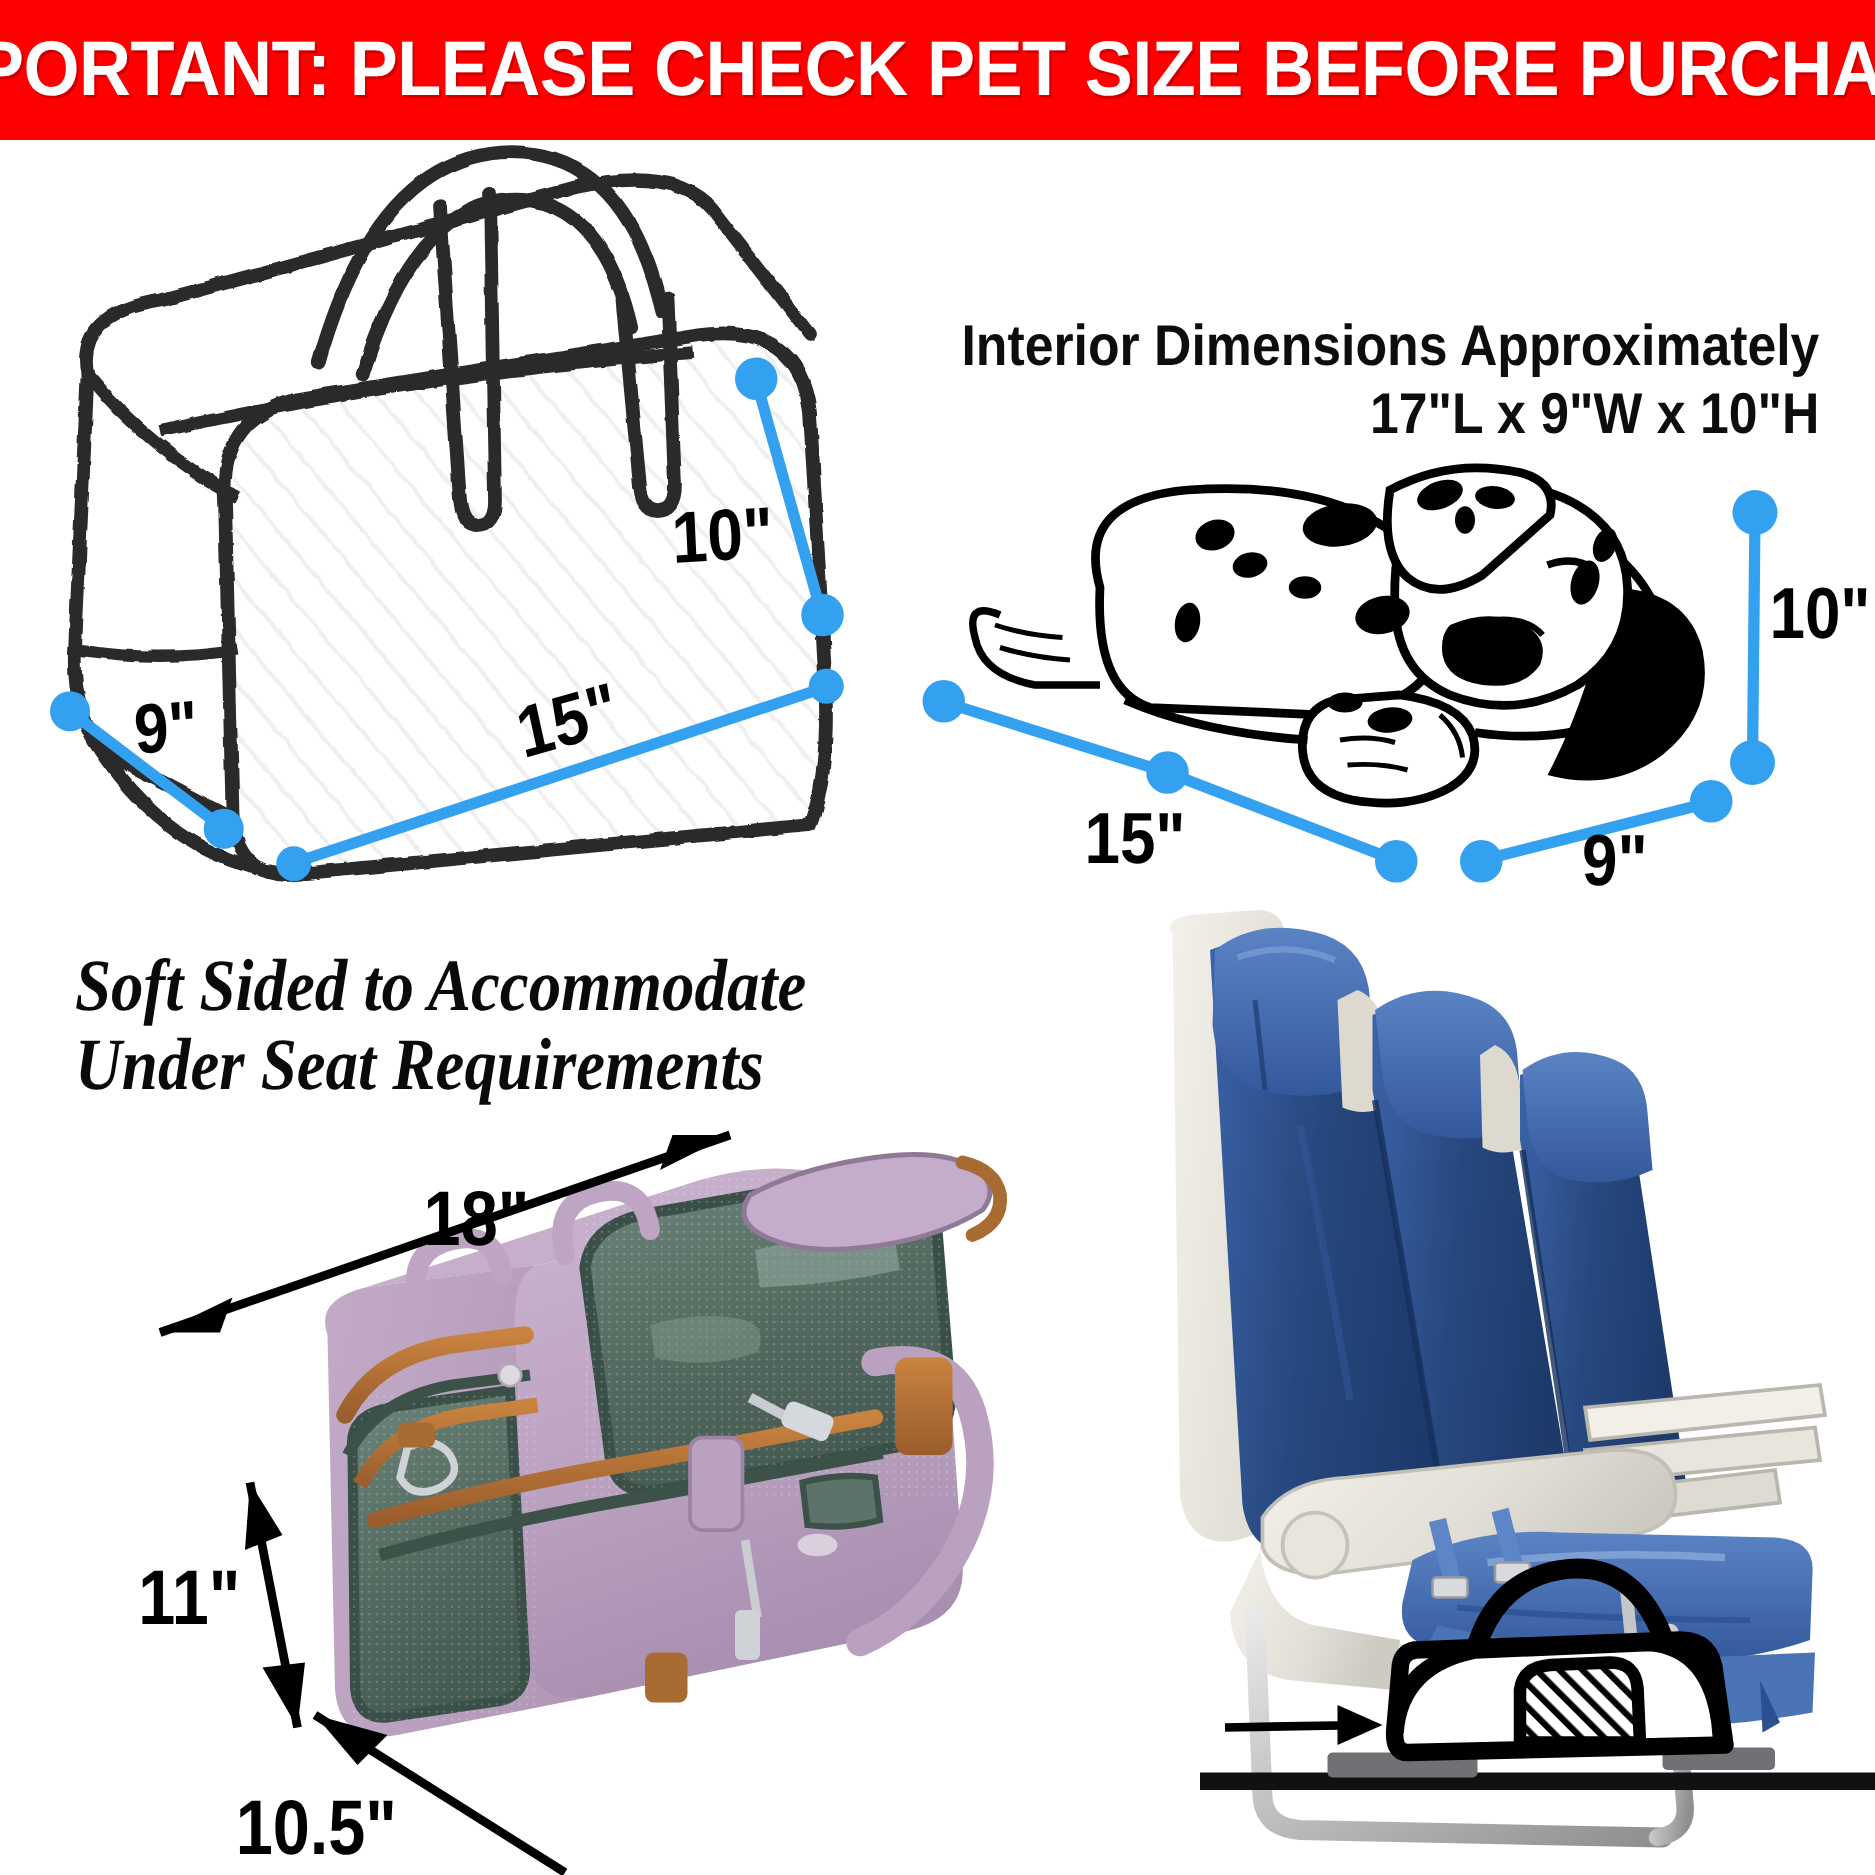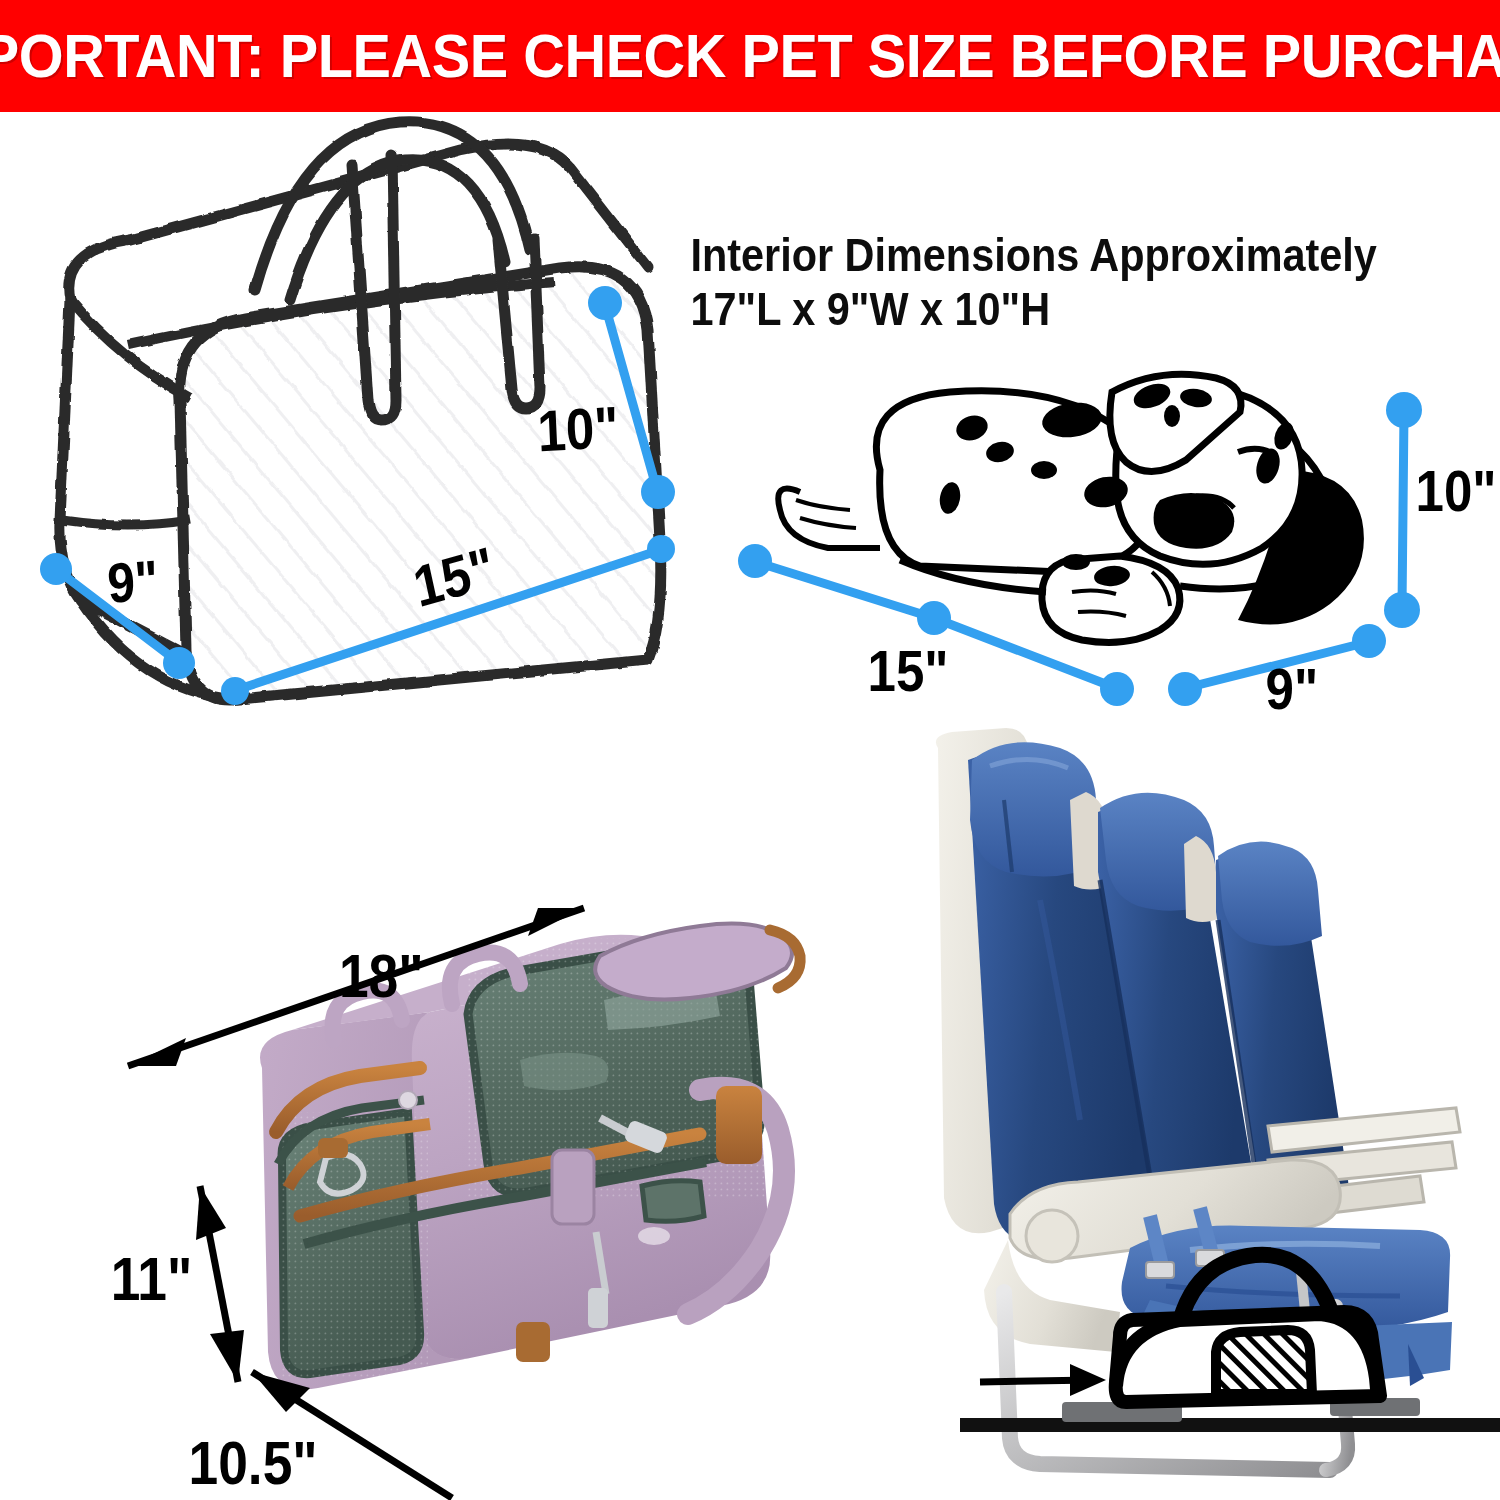--- a/index.html
+++ b/index.html
@@ -10,21 +10,21 @@
   #banner{position:absolute;left:0;top:0;width:1500px;height:112px;background:#FF0000;
           display:flex;align-items:center;justify-content:center;overflow:hidden;}
   #banner-text{color:#FFFFFF;font-family:"Liberation Sans",sans-serif;font-weight:bold;
           font-size:62px;letter-spacing:-0.5px;white-space:nowrap;
           transform:scaleX(0.93);transform-origin:center;
           text-shadow:2px 2px 0 rgba(120,0,0,.35);line-height:1;}
   .dimtxt{position:absolute;font-family:"Liberation Sans",sans-serif;font-weight:bold;color:#000;
           white-space:nowrap;transform-origin:center center;line-height:1;}
 
   
-  #interior-block{position:absolute;left:648px;top:231px;width:850px;text-align:left;}
+  #interior-block{position:absolute;left:648px;top:252px;width:850px;text-align:right;}
   #interior-l1{font-family:"Liberation Sans",sans-serif;font-weight:bold;font-size:46px;color:#0d0d0d;
                white-space:nowrap;transform:scaleX(0.9);line-height:1.08;}
   #interior-l2{font-family:"Liberation Sans",sans-serif;font-weight:bold;font-size:46px;color:#0d0d0d;
                white-space:nowrap;transform:scaleX(0.9);line-height:1.08;margin-top:4px;}
 
   
   #soft-sided{position:absolute;left:60px;top:757px;width:900px;}
   #soft-sided div{font-family:"Liberation Serif",serif;font-weight:bold;font-style:italic;
                   font-size:59px;color:#0a0a0a;white-space:nowrap;line-height:1.07;
                   transform:scaleX(0.88);transform-origin:left center;}
@@ -183,20 +183,24 @@
       <line class="dimline" x1="1186" y1="688" x2="1368" y2="642"></line>
       <circle class="dimdot" cx="1185" cy="689" r="17"></circle>
       <circle class="dimdot" cx="1369" cy="641" r="17"></circle>
     </g>
   </svg>
 
   <div class="dimtxt" style="left:1410px;top:462px;font-size:58px;transform:scaleX(.88);">10"</div>
   <div class="dimtxt" style="left:862px;top:642px;font-size:58px;transform:scaleX(.88);">15"</div>
   <div class="dimtxt" style="left:1262px;top:660px;font-size:58px;transform:scaleX(.88);">9"</div>
 
+  <div id="soft-sided">
+    <div>Soft Sided to Accommodate</div>
+    <div>Under Seat Requirements</div>
+  </div>
 
   <svg class="svglayer" viewBox="0 0 1500 1500" aria-hidden="true">
     <defs>
       <linearGradient id="fabric" x1="0" y1="0" x2="0.3" y2="1">
         <stop offset="0%" stop-color="#cbb4cf"></stop>
         <stop offset="50%" stop-color="#bca4c2"></stop>
         <stop offset="100%" stop-color="#a98fb0"></stop>
       </linearGradient>
       <linearGradient id="fabric2" x1="0" y1="0" x2="1" y2="0.4">
         <stop offset="0%" stop-color="#c3abc8"></stop>

